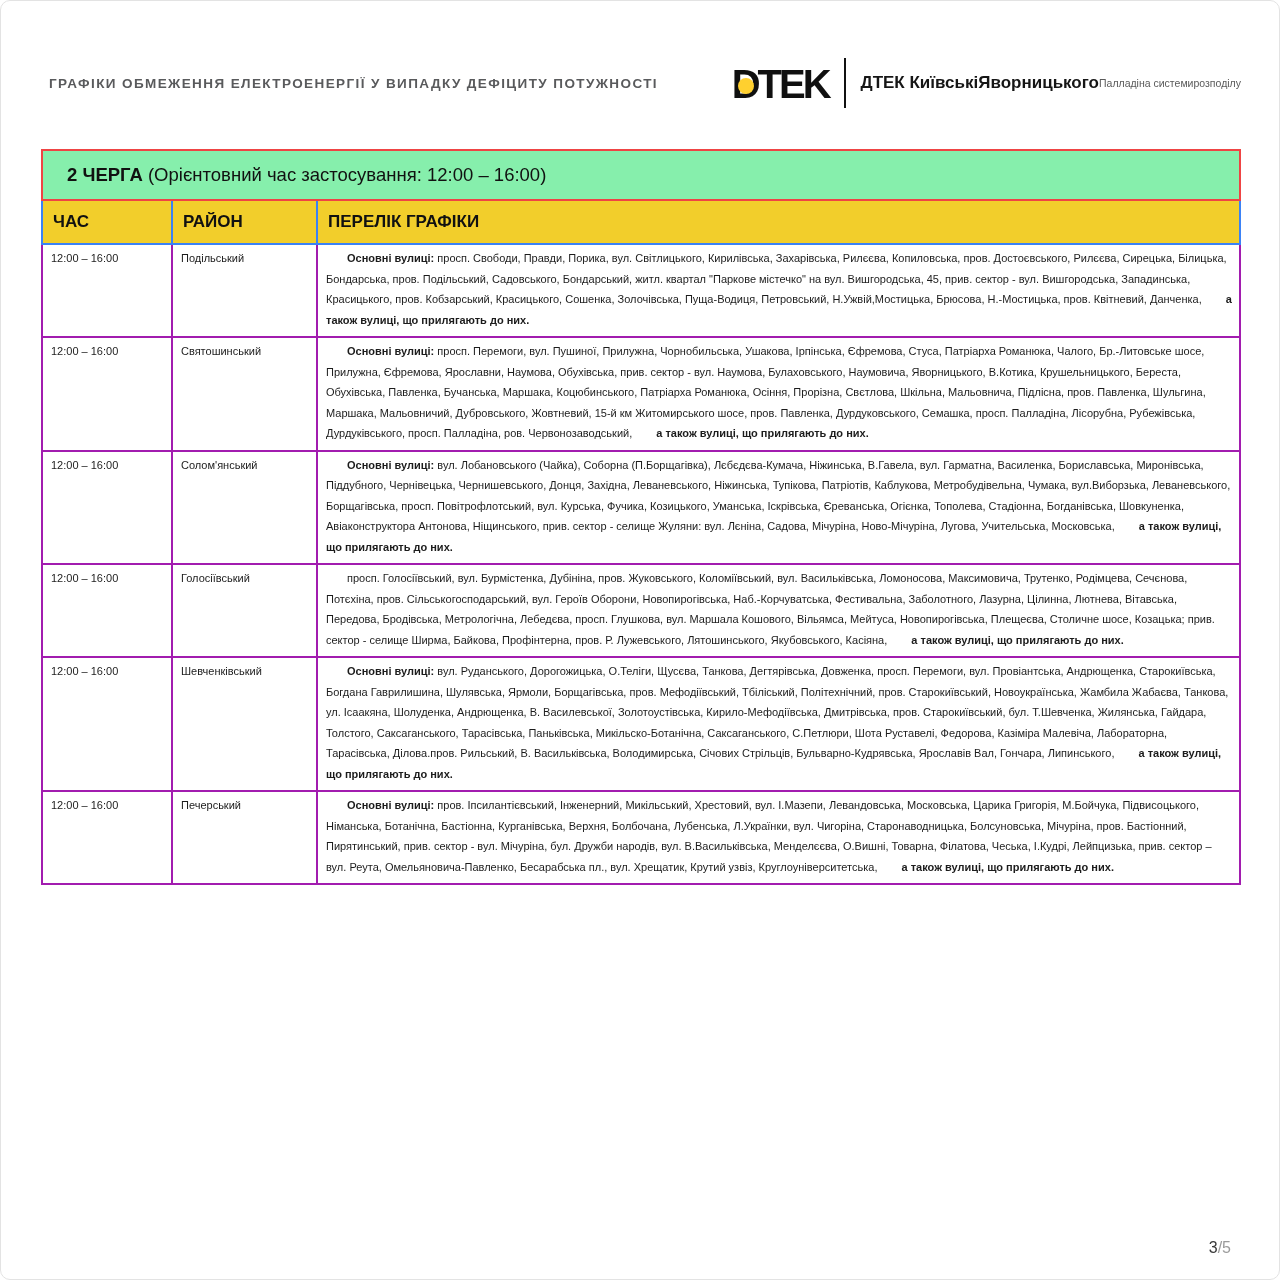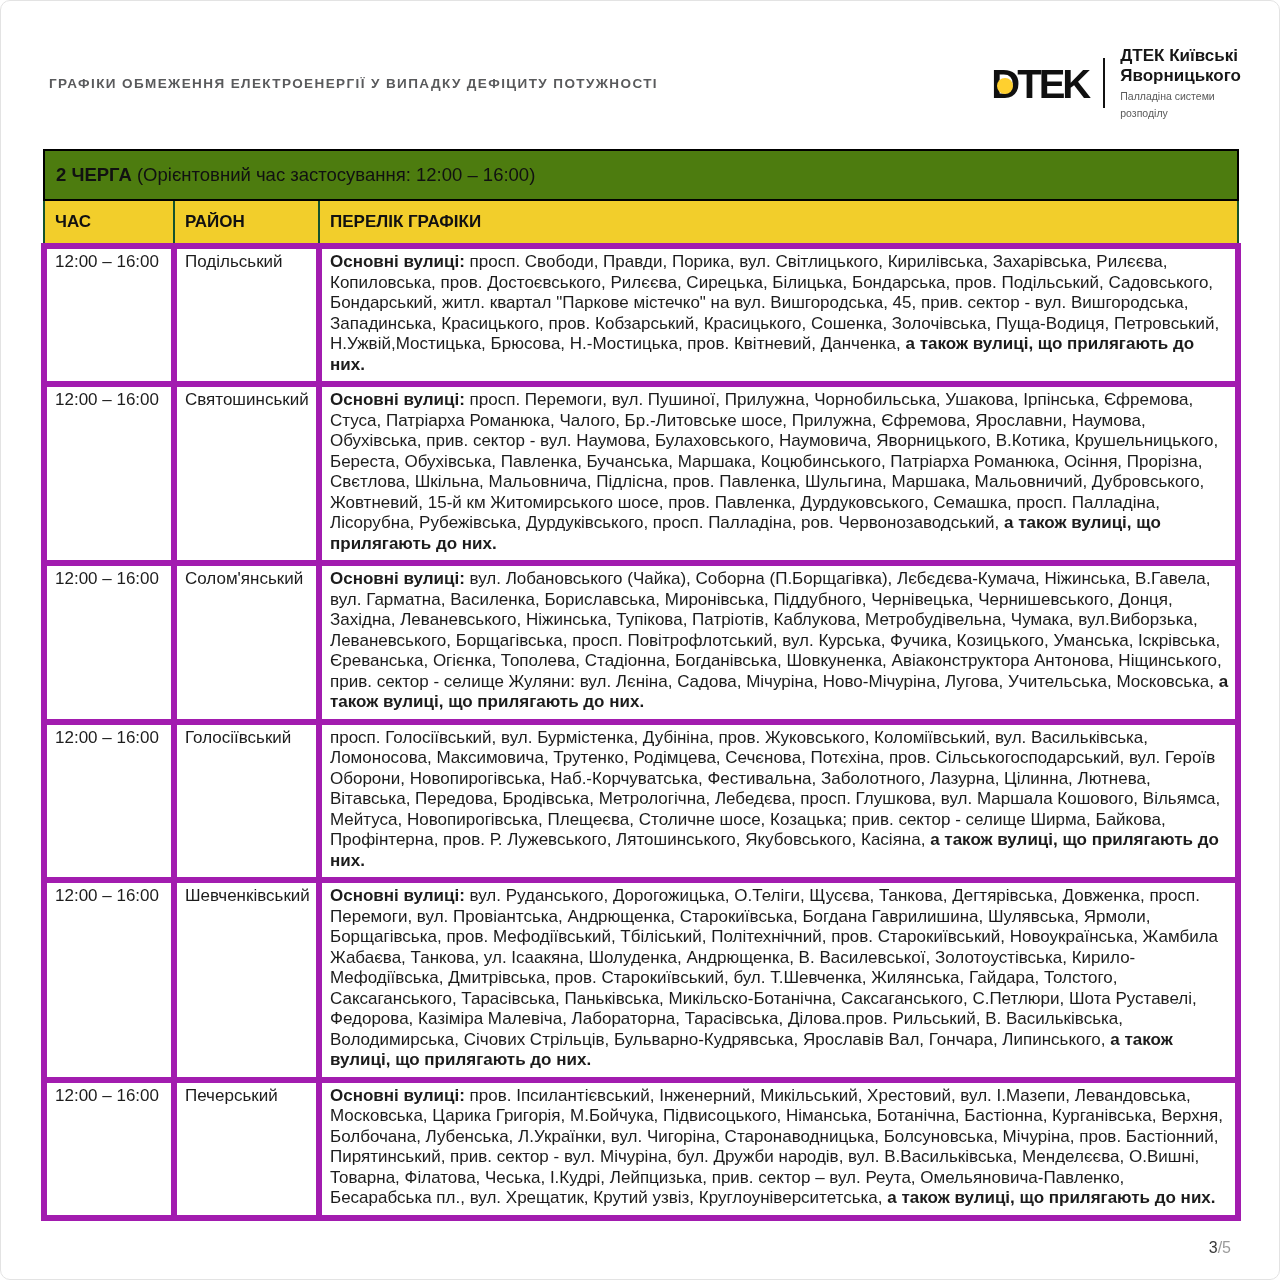--- a/index.html
+++ b/index.html
@@ -47,66 +47,66 @@
   }
   .logo-d { position: relative; display: inline-block; }
   .logo-dot {
     position: absolute;
     left: 6px; top: 14px;
     width: 16px; height: 16px;
     border-radius: 50%;
     background: #FFD02F;
   }
   .brand-divider { width: 2px; height: 50px; background: #111; }
-  .brand-text { display: flex; flex-direction: column; }
+  .brand-text { display: flex; flex-direction: row; }
   .brand-company { font-weight: bold; font-size: 17px; line-height: 1.18; color: #161616; }
   .brand-operator { font-size: 10.5px; line-height: 1.25; color: #5a5a5a; margin-top: 4px; }
 
   
   .sched-table {
     position: absolute;
     left: 40px; top: 148px;
     width: 1200px;
     border-collapse: collapse;
     table-layout: fixed;
   }
   .col-time { width: 130px; }
   .col-district { width: 145px; }
 
   .banner-cell {
-    background: #4d7c0f;
-    border: 2px solid #000000;
-    padding: 13px 11px;
+    background: #86efac;
+    border: 2px solid #ef4444;
+    padding: 13px 24px;
     font-size: 18.5px;
     color: #111;
   }
   .banner-queue { font-weight: bold; }
   .banner-note { font-weight: normal; }
 
   .head-cell {
     background: #F2CE2B;
-    border: 2px solid #14532d;
+    border: 2px solid #3b82f6;
     font-weight: bold;
     font-size: 17px;
     text-align: left;
     padding: 11px 8px 11px 10px;
     color: #111;
   }
 
   .sched-table td.body-cell {
-    border: 6px solid #a21caf;
+    border: 2px solid #a21caf;
     vertical-align: top;
-    font-size: 17px;
+    font-size: 11px;
     line-height: 20.5px;
     padding: 3px 6px 6px 8px;
     color: #1c1c1c;
   }
   td.time-cell { white-space: nowrap; padding-left: 10px; padding-top: 4px; }
   td.district-cell { padding-top: 4px; }
-  .bold { font-weight: bold; }
+  .bold { font-weight: bold; margin-left: 21px; }
 
   
   .page-footer {
     position: absolute;
     right: 48px; bottom: 22px;
     font-size: 16px;
   }
   .page-current { color: #3a3a3a; }
   .page-total { color: #9b9b9b; }
 </style>

